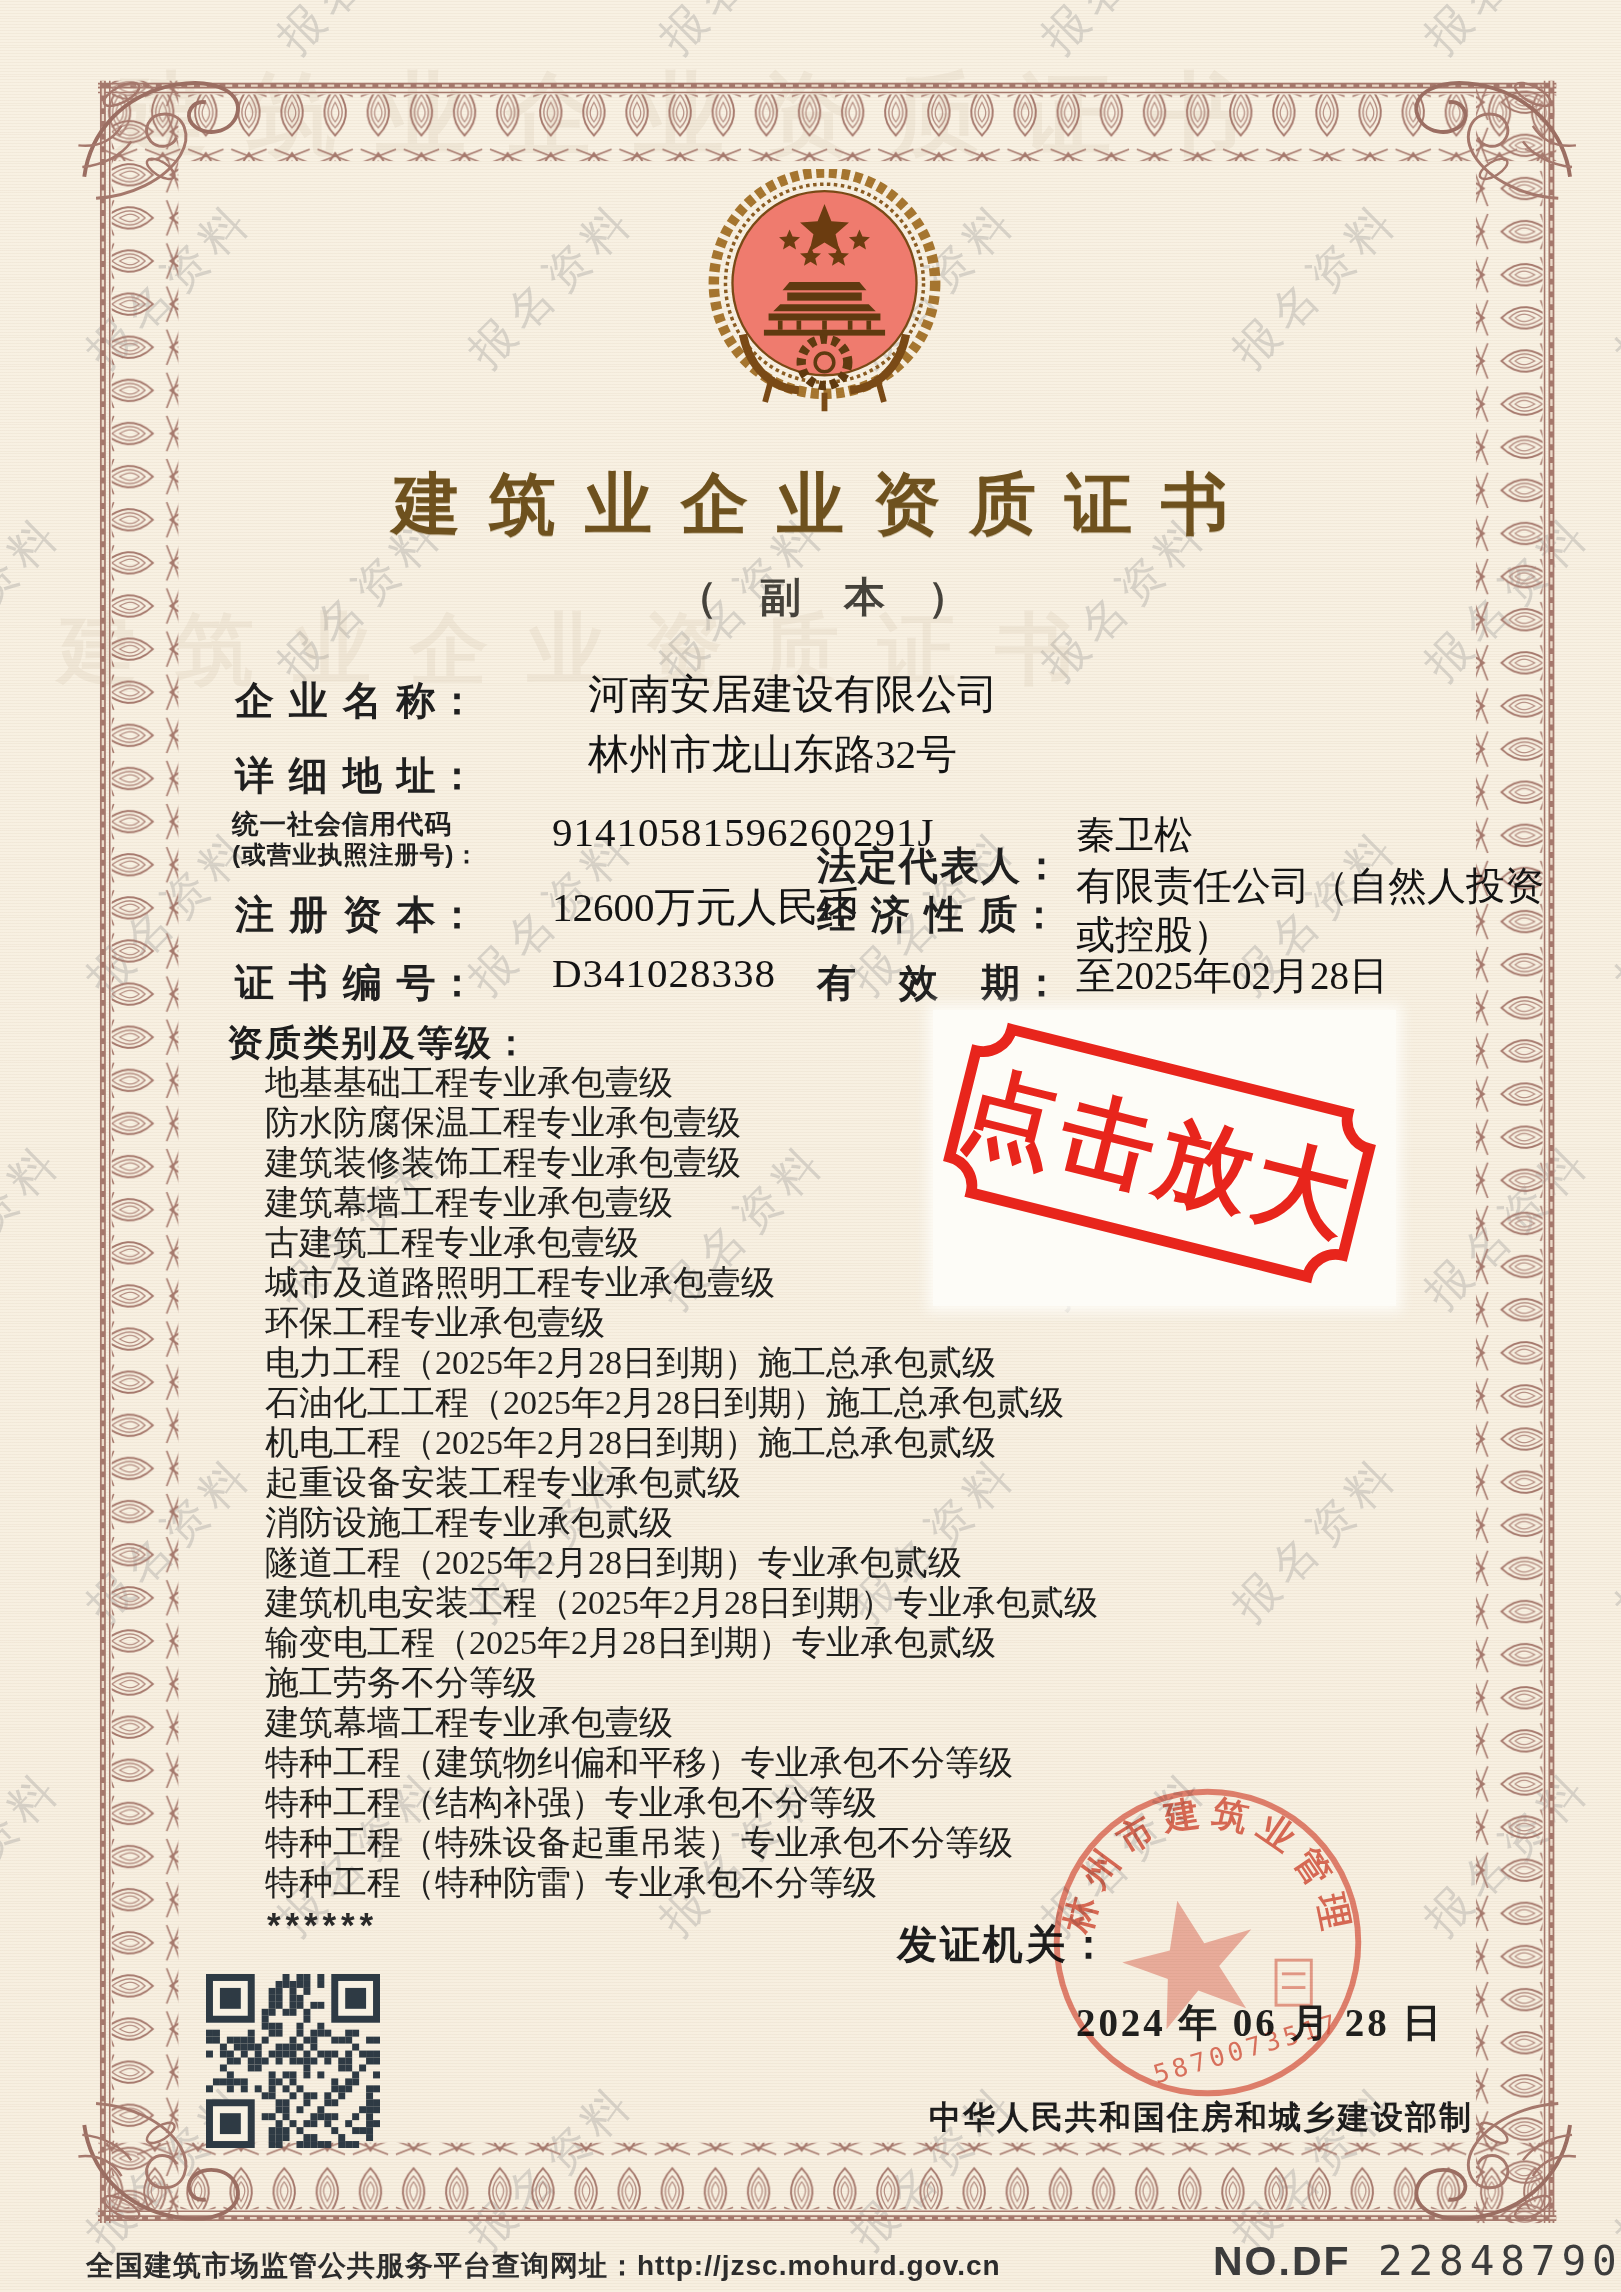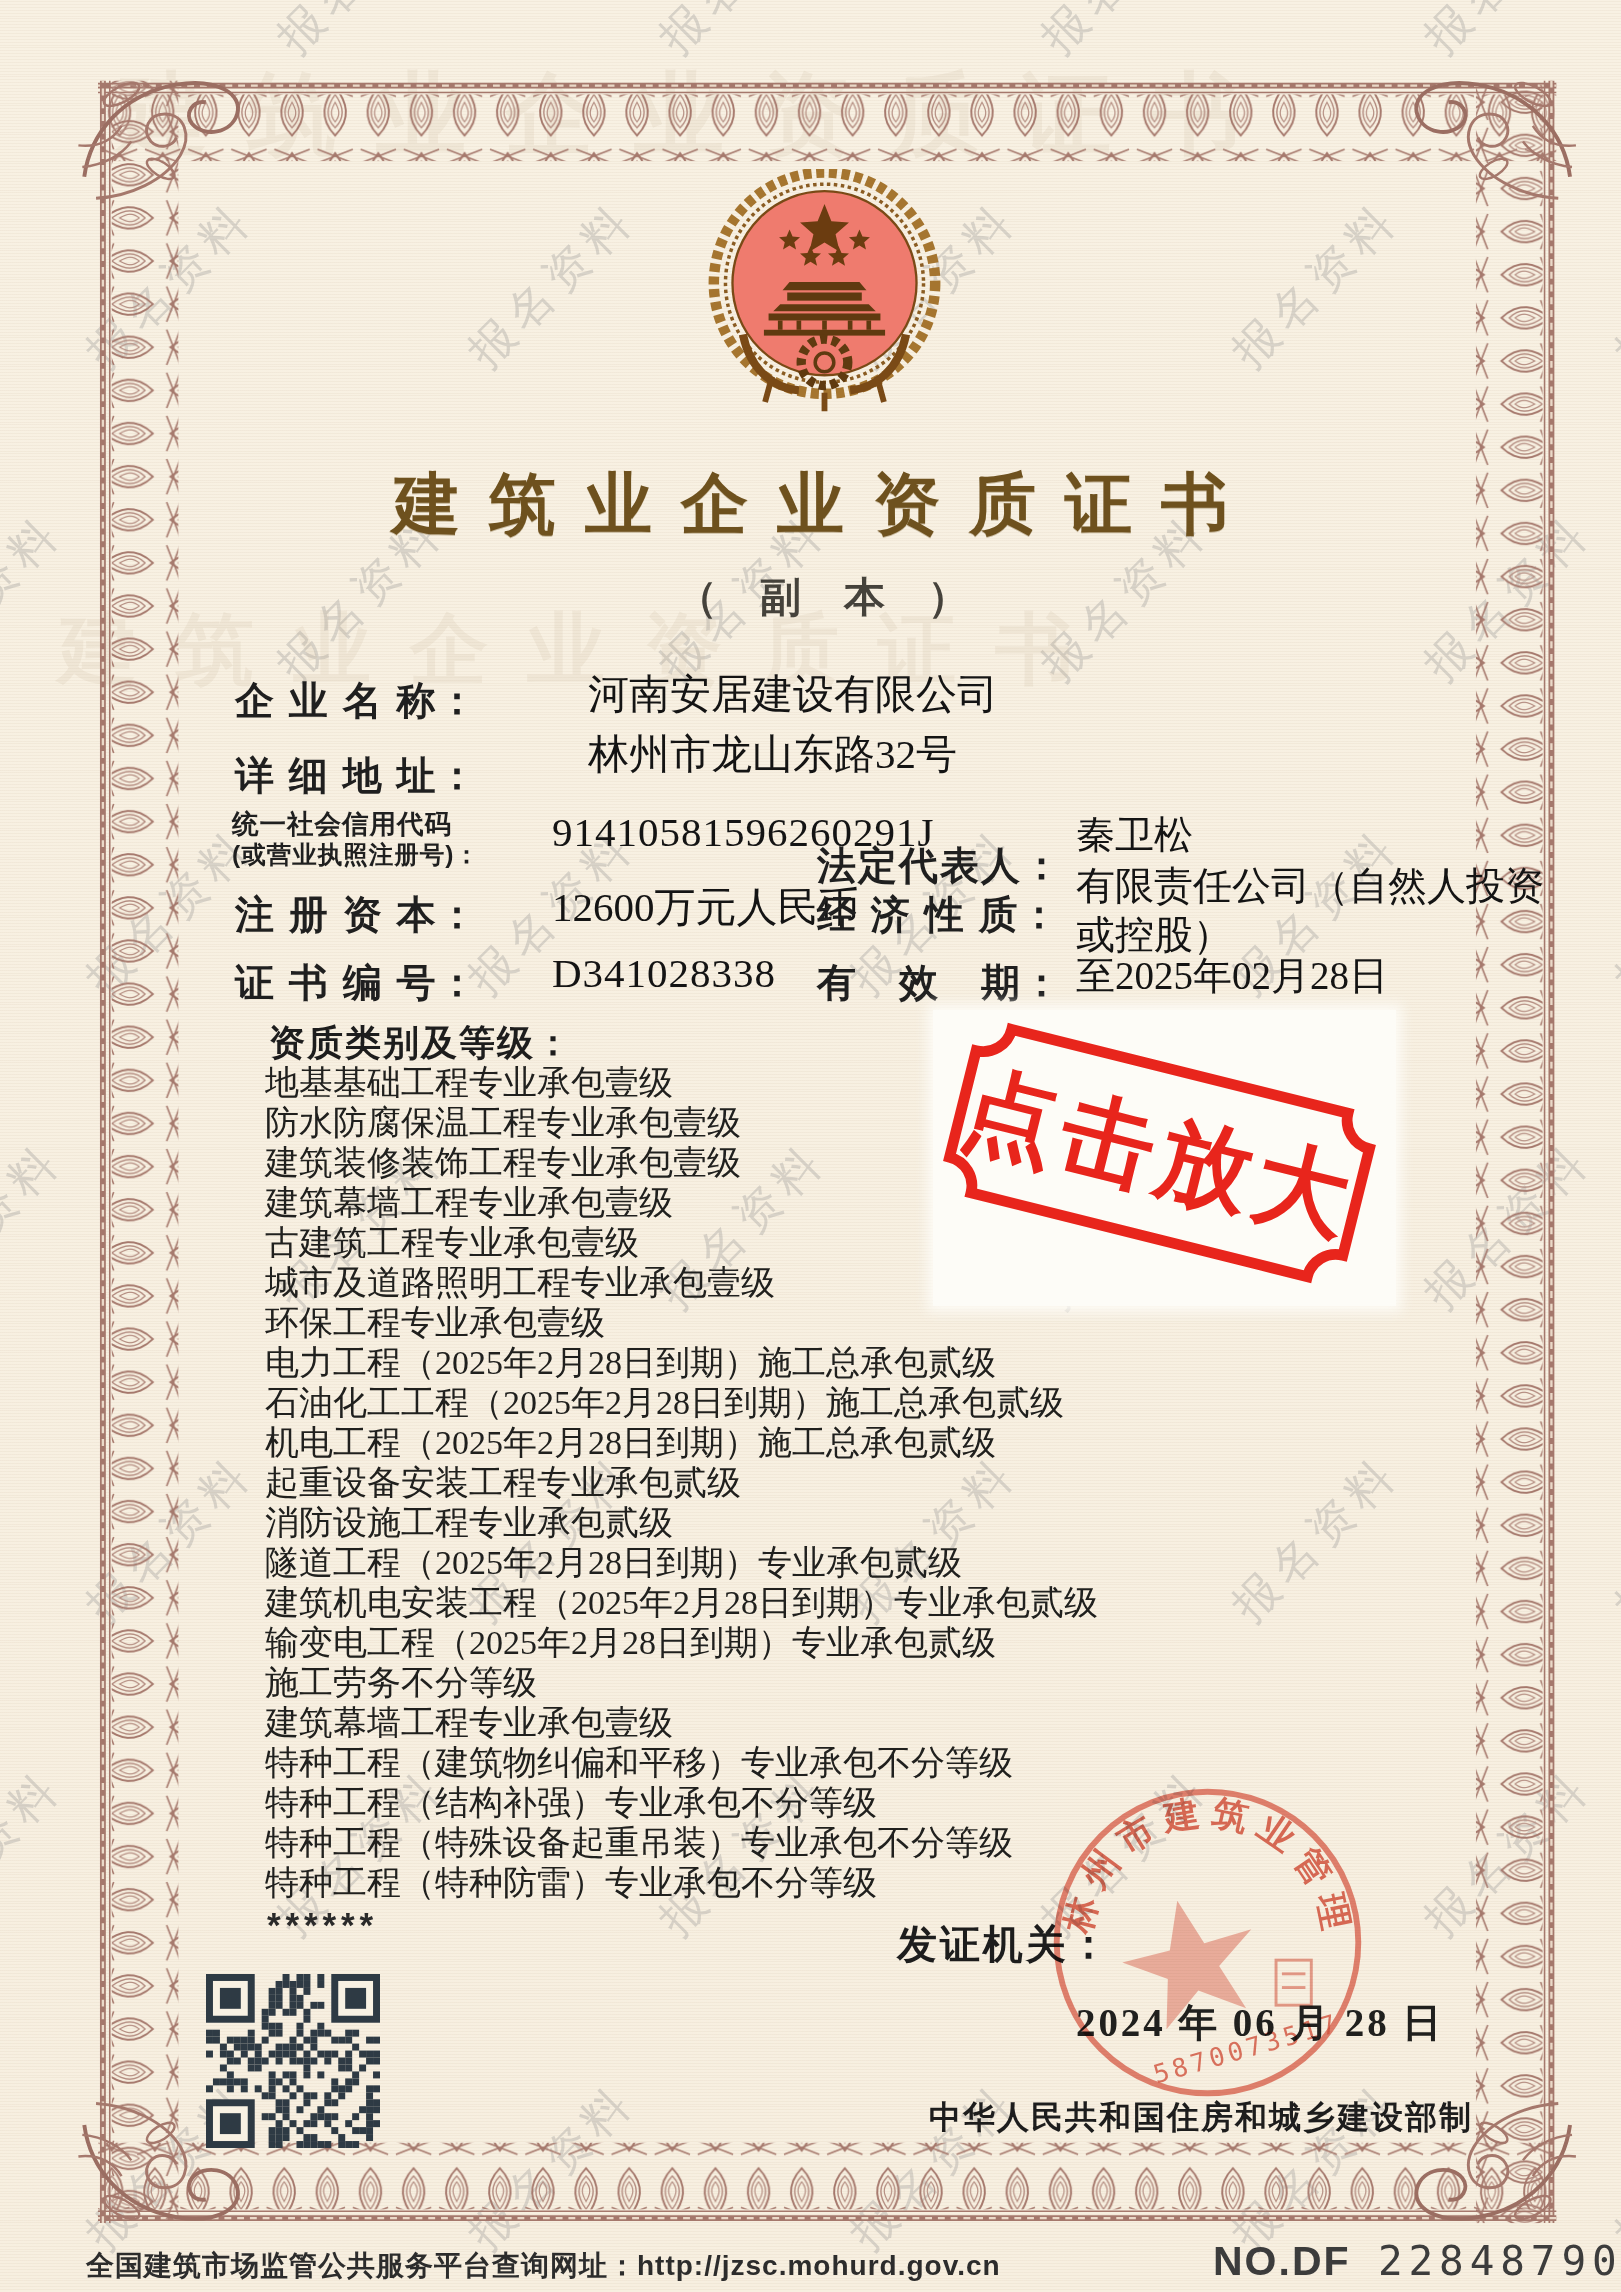--- a/index.html
+++ b/index.html
@@ -226,21 +226,21 @@
   <div class="abs flabel" style="left:817px;top:888px;">经 济 性 质：</div>
   <div class="abs fvalue" style="left:1076px;top:859px;">有限责任公司（自然人投资</div>
   <div class="abs fvalue" style="left:1076px;top:908px;">或控股）</div>
 
   <div class="abs flabel" style="left:235px;top:956px;">证 书 编 号：</div>
   <div class="abs fvalue" style="left:552px;top:949px;font-size:41px;letter-spacing:1px;">D341028338</div>
 
   <div class="abs flabel" style="left:817px;top:956px;">有　效　期：</div>
   <div class="abs fvalue" style="left:1076px;top:949px;">至2025年02月28日</div>
 
-  <div class="abs qhead" style="left:227px;top:1019px;margin-left:42px;">资质类别及等级：</div>
+  <div class="abs qhead" style="left:227px;top:1019px;">资质类别及等级：</div>
   <div id="qual-list">
       <div class="qual-item">地基基础工程专业承包壹级</div>
       <div class="qual-item">防水防腐保温工程专业承包壹级</div>
       <div class="qual-item">建筑装修装饰工程专业承包壹级</div>
       <div class="qual-item">建筑幕墙工程专业承包壹级</div>
       <div class="qual-item">古建筑工程专业承包壹级</div>
       <div class="qual-item">城市及道路照明工程专业承包壹级</div>
       <div class="qual-item">环保工程专业承包壹级</div>
       <div class="qual-item">电力工程（2025年2月28日到期）施工总承包贰级</div>
       <div class="qual-item">石油化工工程（2025年2月28日到期）施工总承包贰级</div>

